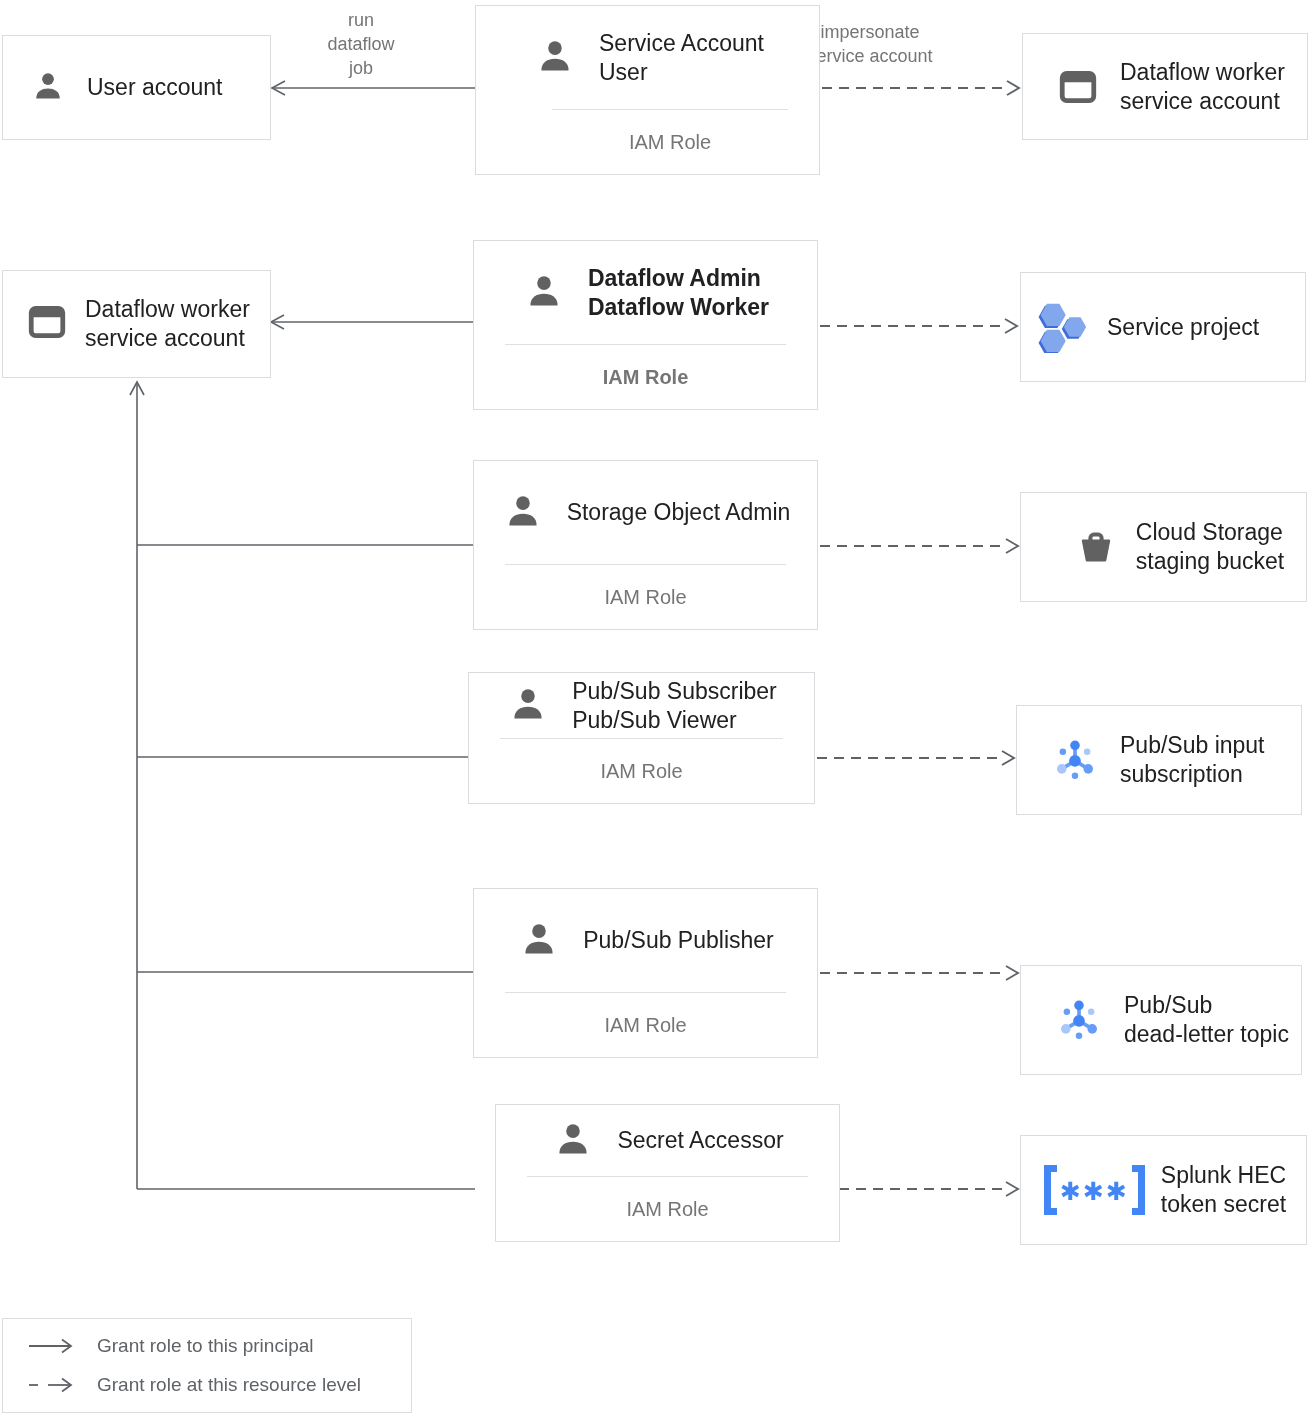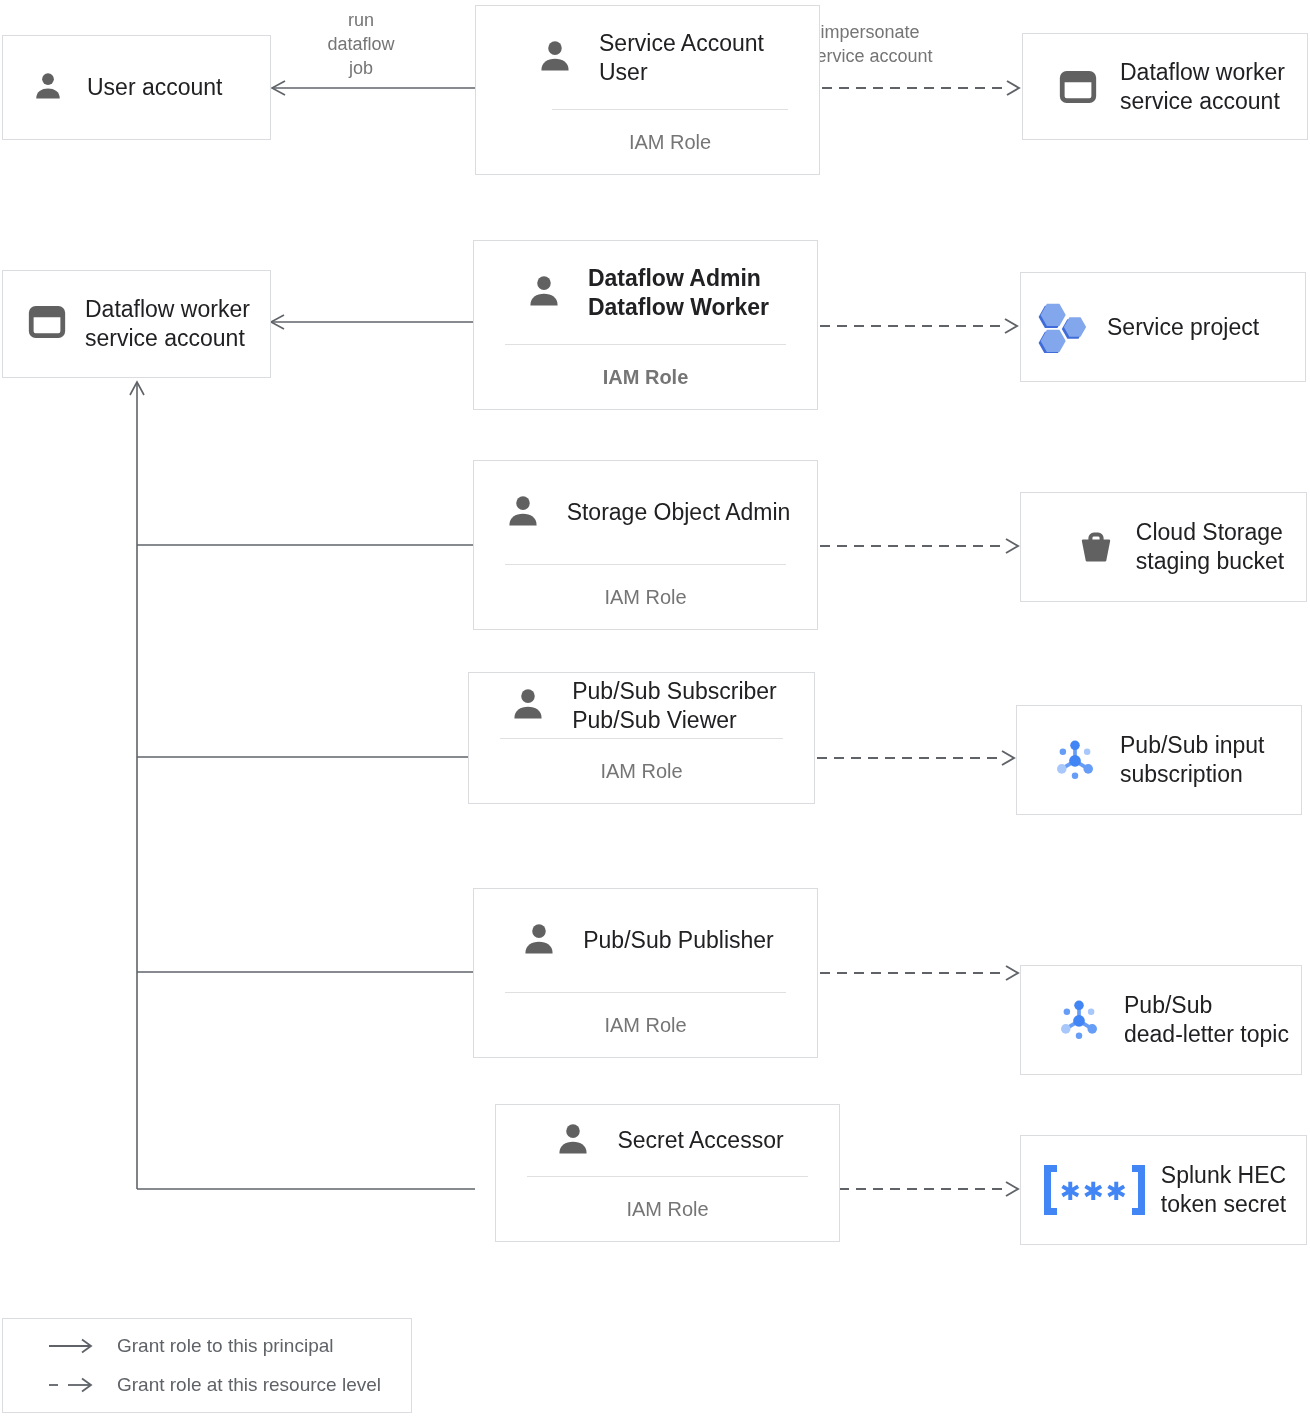--- a/index.html
+++ b/index.html
@@ -47,21 +47,21 @@
   #res-5{left:1020px;top:920px;width:282px;height:110px;margin-top:45px;}
   #res-6{left:1020px;top:1135px;width:287px;height:110px;gap:16px;padding-left:23px;}
 
   
   .edge-label{position:absolute;z-index:2;font-size:18px;color:var(--muted-text);text-align:center;line-height:24px;}
   .edge-label span{display:block;}
   #lbl-run{left:296px;top:8px;width:130px;}
   #lbl-imp{left:770px;top:20px;width:200px;}
 
   
-  #legend{left:2px;top:1318px;width:410px;height:95px;display:flex;flex-direction:column;justify-content:space-evenly;padding-left:44px;}
+  #legend{left:2px;top:1318px;width:410px;height:95px;display:flex;flex-direction:column;justify-content:space-evenly;padding-left:24px;}
   .lrow{display:flex;align-items:center;gap:18px;}
   .lrow .ltext{font-size:19px;color:var(--legend-text);}
 
   
   .secret-icon{display:flex;align-items:center;color:var(--blue);}
   .br{width:13px;height:50px;box-sizing:border-box;border:7px solid var(--blue);}
   .br-l{border-right:0;}
   .br-r{border-left:0;}
   .stars{font-size:25px;font-weight:700;letter-spacing:2px;padding:0 3px;line-height:1;transform:translateY(1px);}
 </style>

